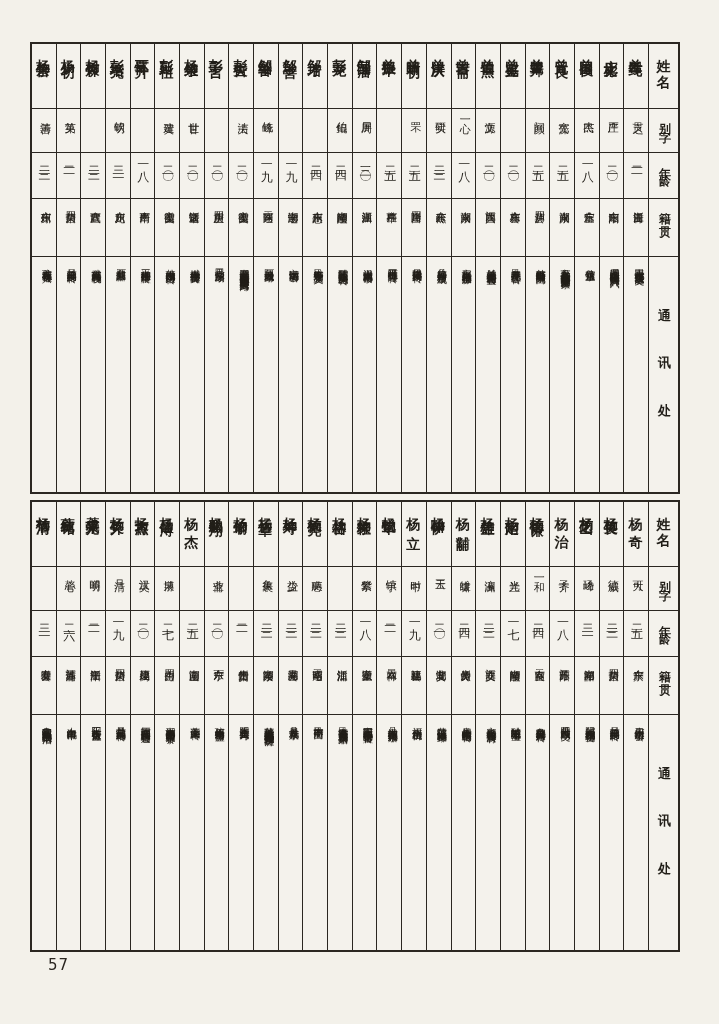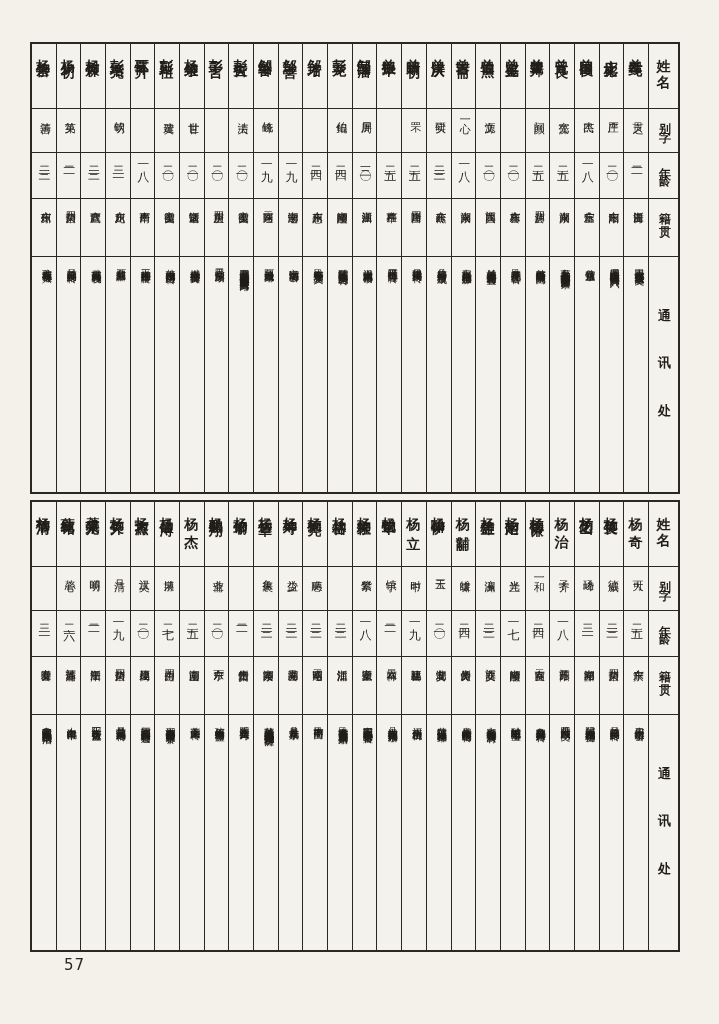--- a/index.html
+++ b/index.html
@@ -36,21 +36,21 @@
   .c-native{height:58px;font-size:10.5px;letter-spacing:0.5px;padding-right:4px;}
   .c-addr{flex:1;font-size:10px;letter-spacing:0.5px;padding-right:3px;line-height:1.15;}
   
   .header .cell{font-weight:bold;padding-right:7px;}
   .header .c-name{font-size:14px;letter-spacing:16px;}
   .header .c-alias{font-size:12px;letter-spacing:8px;}
   .header .c-age{font-size:12px;letter-spacing:8px;}
   .header .c-native{font-size:12px;letter-spacing:14px;}
   .header .c-addr{font-size:13px;letter-spacing:48px;padding-top:40px;}
   .page-number{
-    position:absolute;left:64px;top:956px;
+    position:absolute;left:48px;top:956px;
     font-size:15px;color:#2a2620;letter-spacing:1px;
   }
 </style>
 </head>
 <body>
 
 <div class="page">
   <section class="doc-table top">
       <div class="col header">
         <div class="cell c-name">姓名</div>

